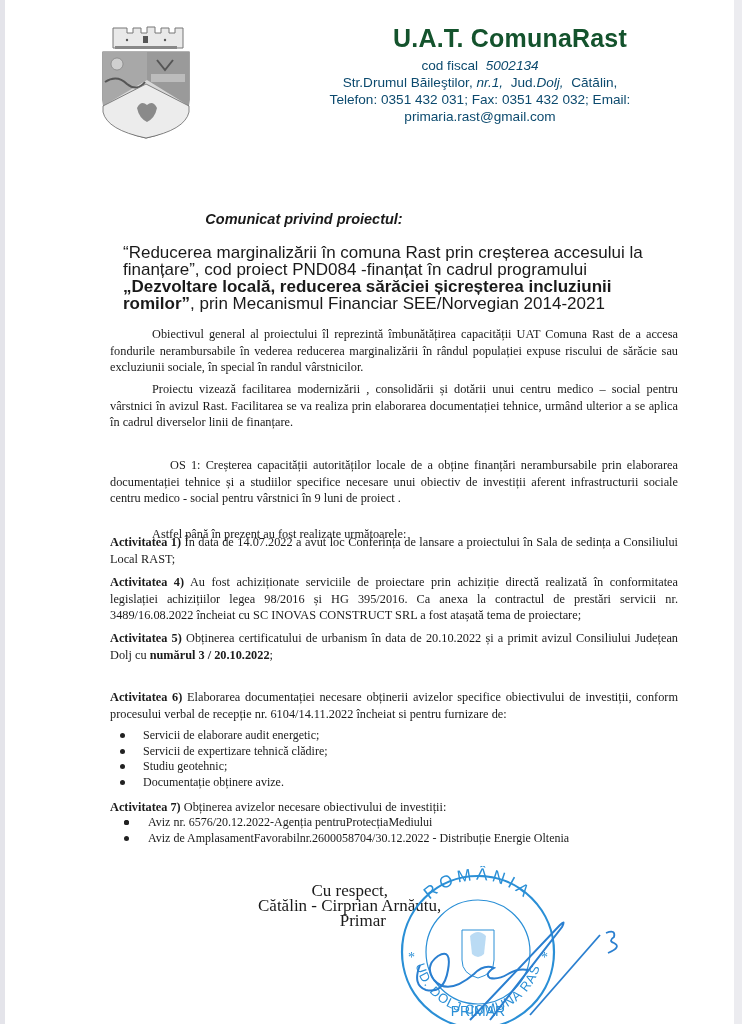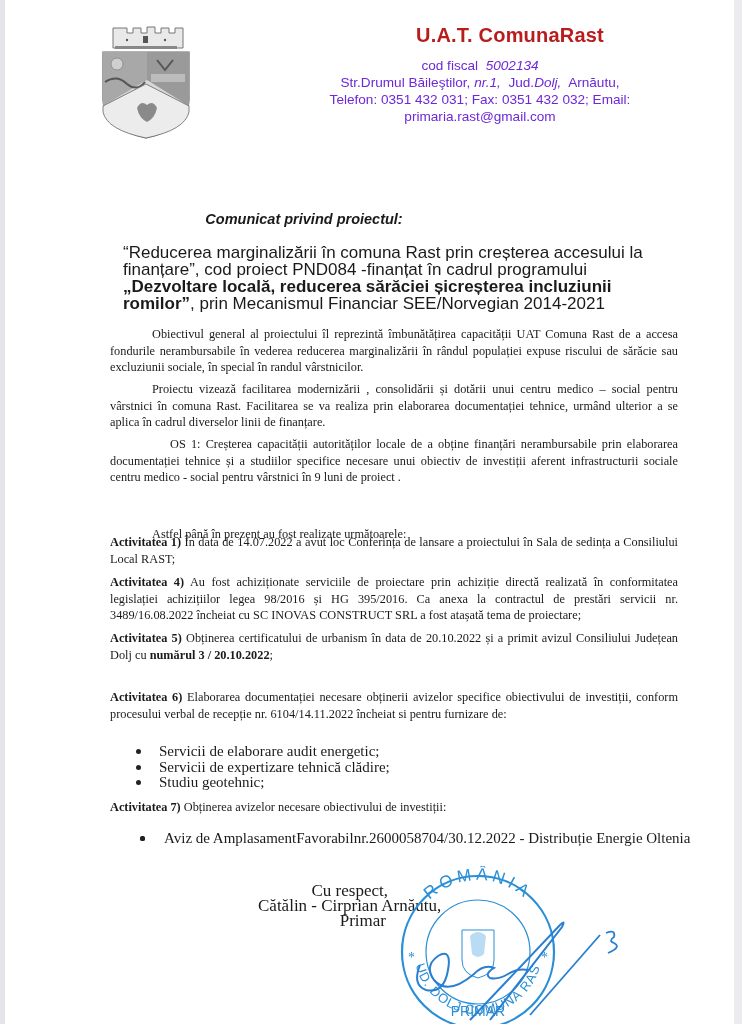--- a/index.html
+++ b/index.html
@@ -8,50 +8,50 @@
     background: #ffffff; color: #1a1a1a;
     font-family: "Liberation Serif", serif;
   }
   .edge-left { position: absolute; left: 0; top: 0; width: 5px; height: 1024px; background: #e4e4ea; }
   .edge-right { position: absolute; left: 734px; top: 0; width: 8px; height: 1024px; background: #ececf0; }
 
   
   .crest { position: absolute; left: 97px; top: 22px; width: 98px; height: 118px; }
   .org-title {
     position: absolute; left: 360px; top: 24px; width: 300px; text-align: center;
-    font-family: "Liberation Sans", sans-serif; font-weight: bold; font-size: 20px; color: #b91c1c;
+    font-family: "Liberation Sans", sans-serif; font-weight: bold; font-size: 25px; color: #14532d;
     letter-spacing: 0.2px;
   }
   .org-lines {
     position: absolute; left: 290px; top: 57px; width: 380px; text-align: center;
-    font-family: "Liberation Sans", sans-serif; font-size: 13.6px; line-height: 17px; color: #6d28d9;
+    font-family: "Liberation Sans", sans-serif; font-size: 13.6px; line-height: 17px; color: #0c4a6e;
   }
   .org-lines i { font-style: italic; }
 
   
   .comm-title {
     position: absolute; left: 0; width: 608px; top: 211px; text-align: center;
     font-family: "Liberation Sans", sans-serif; font-weight: bold; font-style: italic; font-size: 14.5px;
   }
   .project-block {
     position: absolute; left: 123px; top: 244px; width: 540px;
     font-family: "Liberation Sans", sans-serif; font-size: 17px; line-height: 17px;
   }
   .project-block b { font-weight: bold; }
 
   
   .para {
     position: absolute; left: 110px; width: 568px;
     font-size: 12.3px; line-height: 16.5px; text-align: justify;
   }
   .indent1 { text-indent: 42px; }
-  .indent2 { text-indent: 60px; }
+  .indent2 { text-indent: 60px; margin-top: 21px; }
   .para b { font-weight: bold; }
 
-  ul.bul { list-style: none; margin: 16px; padding: 0; position: absolute; font-size: 15px; line-height: 15.5px; }
+  ul.bul { list-style: none; margin: 0; padding: 0; position: absolute; font-size: 12px; line-height: 15.5px; }
   ul.bul li { position: relative; padding-left: 26px; }
   ul.bul li .dot {
     position: absolute; left: 3px; top: 5px; width: 5px; height: 5px; border-radius: 50%; background: #222;
   }
 
   .closing {
     position: absolute; left: 258px; top: 883px; width: 150px; text-align: right;
     font-size: 17px; line-height: 15px;
   }
   .closing div { white-space: nowrap; }
@@ -87,33 +87,33 @@
 <div class="org-title">U.A.T.  ComunaRast</div>
 <div class="org-lines">
   <div>
     <span>cod fiscal</span>&nbsp;
     <i>5002134</i>
   </div>
   <div>
     <span>Str.Drumul Băileştilor,</span>
     <i>nr.1,</i>&nbsp;
     <span>Jud.</span><i>Dolj,</i>&nbsp;
-    <span>Arnăutu,</span>
+    <span>Cătălin,</span>
   </div>
   <div>Telefon: 0351 432 031; Fax: 0351 432 032; Email:</div>
   <div>primaria.rast@gmail.com</div>
 </div>
 
 <div class="comm-title">Comunicat privind proiectul:</div>
 <div class="project-block">
   <span>“Reducerea marginalizării în comuna Rast  prin creșterea accesului la finanțare”, cod proiect PND084 -finanțat în cadrul programului </span><b>„Dezvoltare locală, reducerea sărăciei șicreșterea incluziunii romilor”</b><span>, prin Mecanismul Financiar SEE/Norvegian 2014-2021</span>
 </div>
 
 <div class="para indent1" style="top:326px;">Obiectivul general al proiectului îl reprezintă îmbunătățirea capacității UAT Comuna Rast de a accesa fondurile nerambursabile în vederea reducerea marginalizării în rândul populației expuse riscului de sărăcie sau excluziunii sociale, în special în randul vârstnicilor.</div>
-<div class="para indent1" style="top:381px;">Proiectu vizează facilitarea modernizării , consolidării și dotării unui centru medico – social pentru vârstnici în comuna Rast. Facilitarea se va realiza prin elaborarea documentației tehnice, urmând ulterior a se aplica în cadrul diverselor linii de finanțare.</div>
+<div class="para indent1" style="top:381px;">Proiectu vizează facilitarea modernizării , consolidării și dotării unui centru medico – social pentru vârstnici în avizul Rast. Facilitarea se va realiza prin elaborarea documentației tehnice, urmând ulterior a se aplica în cadrul diverselor linii de finanțare.</div>
 <div class="para indent2" style="top:436px;">OS 1:  Creșterea capacității autorităților locale de a obține finanțări nerambursabile prin elaborarea documentației tehnice și a studiilor specifice necesare unui obiectiv de investiții aferent infrastructurii sociale centru medico - social pentru vârstnici în  9 luni de proiect .</div>
 
 <div class="para indent1" style="top:526px;">Astfel până în prezent au fost realizate următoarele:</div>
 
 <div class="para" style="top:534px;">
   <b>Activitatea 1)</b><span> În data de 14.07.2022 a avut loc Conferința de lansare a proiectului în Sala de sedința a Consiliului Local RAST;</span>
 </div>
 
 <div class="para" style="top:574px;">
   <b>Activitatea  4)</b><span> Au fost achiziționate serviciile de proiectare prin achiziție directă realizată în conformitatea legislației achizițiilor legea 98/2016 și HG 395/2016. Ca anexa la contractul de prestări servicii nr. 3489/16.08.2022  încheiat cu SC INOVAS CONSTRUCT SRL a fost atașată tema de proiectare;</span>
@@ -123,27 +123,29 @@
   <b>Activitatea 5)</b><span> Obținerea certificatului de urbanism în data de  20.10.2022 și a primit avizul  Consiliului Județean Dolj cu </span><b>numărul 3 / 20.10.2022</b><span>;</span>
 </div>
 
 <div class="para" style="top:689px;">
   <b>Activitatea 6)</b><span> Elaborarea documentației necesare obținerii avizelor specifice obiectivului de investiții, conform procesului  verbal de recepție nr. 6104/14.11.2022 încheiat si pentru furnizare de:</span>
 </div>
 <ul class="bul" style="left:117px; top:728px;">
   <li><span class="dot"></span><span>Servicii de elaborare audit energetic;</span></li>
   <li><span class="dot"></span><span>Servicii de expertizare tehnică clădire;</span></li>
   <li><span class="dot"></span><span>Studiu geotehnic;</span></li>
+  <li><span class="dot"></span><span>Documentație obținere avize.</span></li>
 </ul>
 
 <div class="para" style="top:799px;">
   <b>Activitatea 7)</b><span> Obținerea avizelor necesare obiectivului de investiții:</span>
 </div>
 <ul class="bul" style="left:112px; top:815px;">
   <li style="padding-left:36px;"><span class="dot" style="left:12px;"></span></li>
+  <li style="padding-left:36px;"><span class="dot" style="left:12px;"></span><span>Aviz nr. 6576/20.12.2022-Agenția pentruProtecțiaMediului</span></li>
   <li style="padding-left:36px;"><span class="dot" style="left:12px;"></span><span>Aviz de AmplasamentFavorabilnr.2600058704/30.12.2022  - Distribuție Energie Oltenia</span></li>
 </ul>
 
 <div class="closing">
   <div style="padding-right:20px;">Cu respect,</div>
   <div>Cătălin - Cirprian Arnăutu,</div>
   <div style="padding-right:22px;">Primar</div>
 </div>
 
 <svg class="stamp" viewBox="0 0 200 158">

